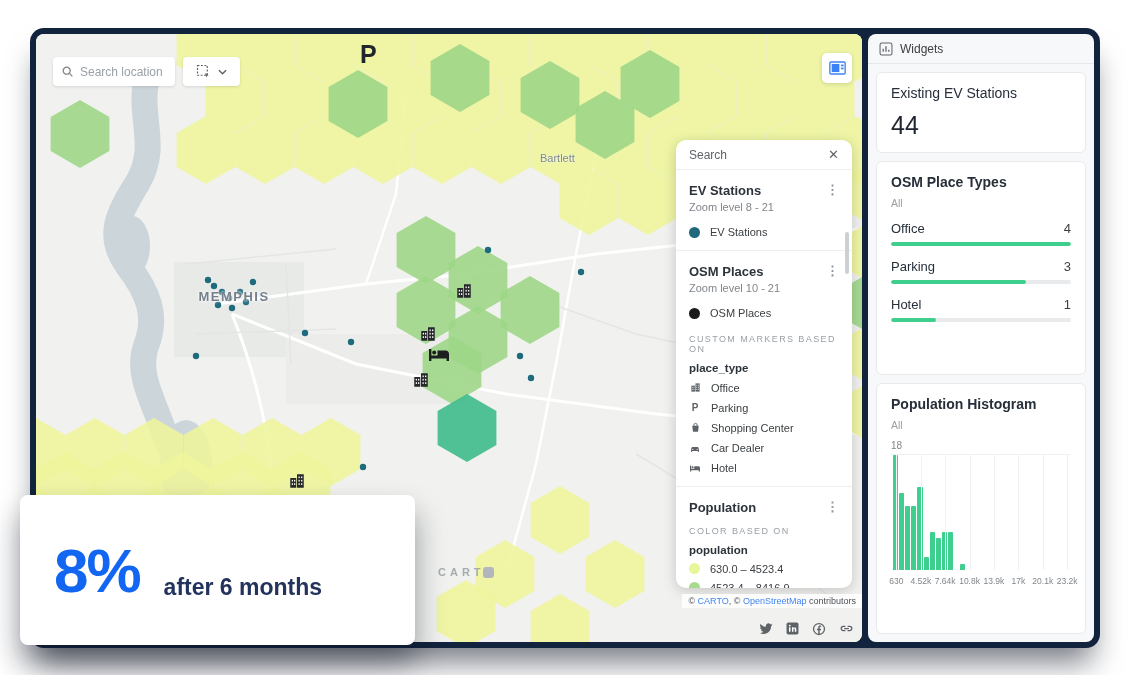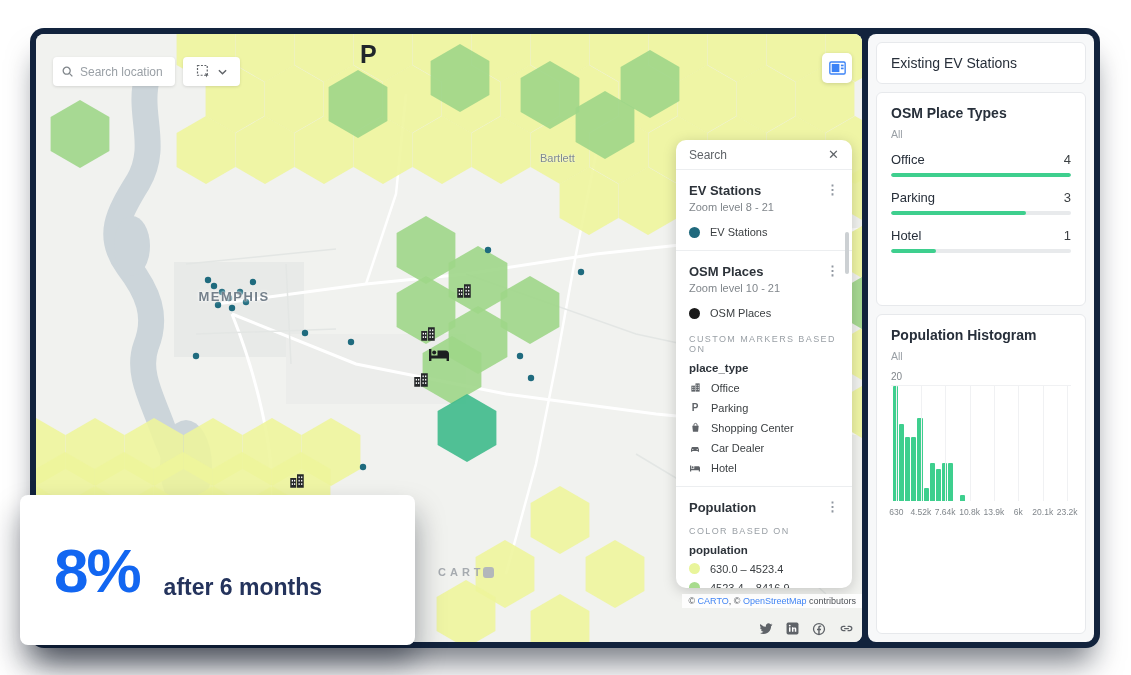--- a/index.html
+++ b/index.html
@@ -426,23 +426,33 @@
         <svg width="15" height="15" viewBox="0 0 24 24" fill="none" stroke="#5f6368" stroke-width="2" stroke-linecap="round">
             <path d="M9 12h6"></path>
             <path d="M9.5 8.5H7a3.5 3.5 0 000 7h2.5"></path>
             <path d="M14.5 8.5H17a3.5 3.5 0 010 7h-2.5"></path>
           </svg>
         </a>
     </div>
   </div>
 
   <div class="sidebar">
+    <div class="sb-header">
+      <span style="display:flex">
+        <svg width="14" height="14" viewBox="0 0 20 20" fill="none" stroke="#5f6368" stroke-width="1.5">
+          <rect x="1.5" y="1.5" width="17" height="17" rx="2.5"></rect>
+          <path d="M6 14V9.5M10 14V6M14 14v-3" stroke-width="1.8"></path>
+          </svg>
+      </span>
+      <span class="sb-header-label">Widgets</span>
+    </div>
     <div class="sb-body">
       <div class="card">
         <div class="card-title">Existing EV Stations</div>
+        <div class="big-value">44</div>
       </div>
 
       <div class="card" style="height:214px">
         <div class="card-title" style="font-weight:700">OSM Place Types</div>
         <div class="filter-label">All</div>
         <div class="cat-rows" id="cat-rows">
             <div class="cat-row">
               <div class="cat-head">
                 <span class="cat-label">Office</span>
                 <span class="cat-value">4</span>
@@ -468,21 +478,21 @@
               <div class="cat-track">
                 <div class="cat-fill" style="width: 25%; background: rgb(62, 207, 142);"></div>
               </div>
             </div>
           </div>
       </div>
 
       <div class="card hist-card">
         <div class="card-title" style="font-weight:700">Population Histogram</div>
         <div class="filter-label">All</div>
-        <div class="y-max">20</div>
+        <div class="y-max">18</div>
         <div class="hist-plot" id="hist-plot">
             <div class="hist-grid" style="left: 3%;"></div>
             <div class="hist-grid" style="left: 16.55%;"></div>
             <div class="hist-grid" style="left: 30.1%;"></div>
             <div class="hist-grid" style="left: 43.65%;"></div>
             <div class="hist-grid" style="left: 57.2%;"></div>
             <div class="hist-grid" style="left: 70.75%;"></div>
             <div class="hist-grid" style="left: 84.3%;"></div>
             <div class="hist-grid" style="left: 97.85%;"></div>
             <div class="hist-bar" style="height: 100%; background: rgb(62, 207, 142);"></div>
@@ -514,21 +524,21 @@
             <div class="hist-bar" style="height: 0%; background: rgb(62, 207, 142);"></div>
             <div class="hist-bar" style="height: 0%; background: rgb(62, 207, 142);"></div>
             <div class="hist-bar" style="height: 0%; background: rgb(62, 207, 142);"></div>
           </div>
         <div class="hist-ticks" id="hist-ticks">
             <span class="hist-tick" style="left: 3%;">630</span>
             <span class="hist-tick" style="left: 16.55%;">4.52k</span>
             <span class="hist-tick" style="left: 30.1%;">7.64k</span>
             <span class="hist-tick" style="left: 43.65%;">10.8k</span>
             <span class="hist-tick" style="left: 57.2%;">13.9k</span>
-            <span class="hist-tick" style="left: 70.75%;">6k</span>
+            <span class="hist-tick" style="left: 70.75%;">17k</span>
             <span class="hist-tick" style="left: 84.3%;">20.1k</span>
             <span class="hist-tick" style="left: 97.85%;">23.2k</span>
           </div>
       </div>
     </div>
   </div>
 </div>
 
 <div class="callout">
   <span class="callout-stat" id="callout-stat" style="color: rgb(18, 102, 241);">8%</span>

